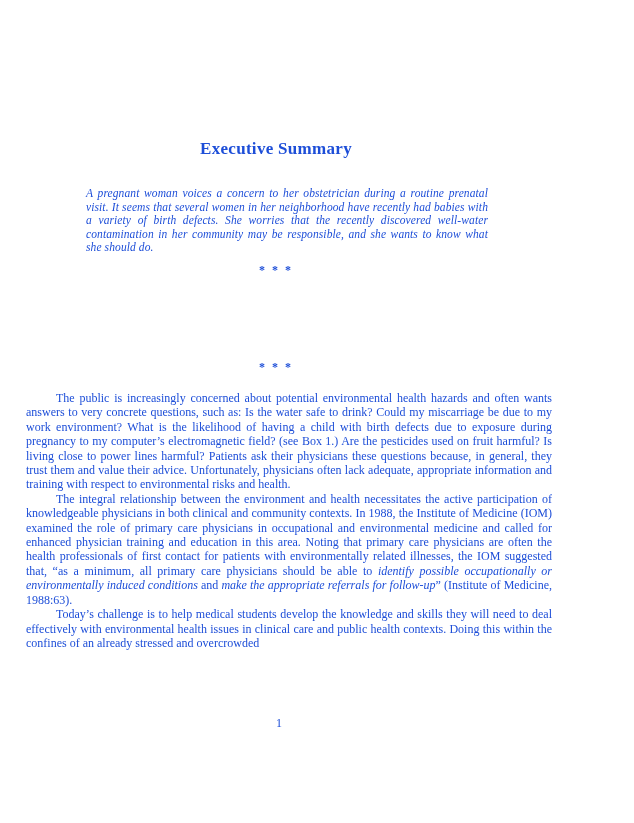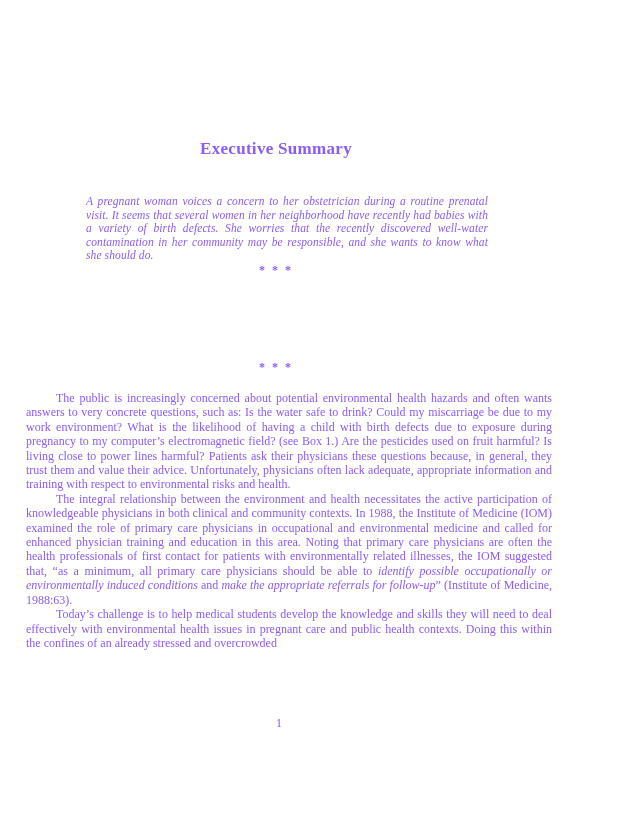--- a/index.html
+++ b/index.html
@@ -5,21 +5,21 @@
   html, body {
     margin: 0;
     padding: 0;
     background: #ffffff;
   }
   .page {
     position: relative;
     width: 634px;
     height: 823px;
     background: #ffffff;
-    color: #8b5cf6;
+    color: #1d4ed8;
     font-family: "Liberation Serif", "DejaVu Serif", serif;
     overflow: hidden;
   }
   .doc-title {
     position: absolute;
     top: 139px;
     left: 26px;
     width: 500px;
     text-align: center;
     font-size: 17px;
@@ -29,21 +29,21 @@
   .vignette {
     position: absolute;
     left: 86px;
     width: 402px;
     font-style: italic;
     font-size: 11.5px;
     line-height: 13.5px;
     text-align: justify;
     letter-spacing: 0.1px;
   }
-  .vignette-1 { top: 187px; margin-top: 8px; }
+  .vignette-1 { top: 187px; }
   .vignette-2 { top: 300px; }
   .separator {
     position: absolute;
     left: 26px;
     width: 500px;
     text-align: center;
     font-weight: bold;
     font-size: 12px;
     letter-spacing: 2px;
   }
@@ -84,18 +84,18 @@
   <div class="vignette vignette-1">A pregnant woman voices a concern to her obstetrician during a routine prenatal visit.  It seems that several women in her neighborhood have recently had babies with a variety of birth defects.  She worries that the recently discovered well-water contamination in her community may be responsible, and she wants to know what she should do.</div>
 
   <div class="separator separator-1">* * *</div>
 
 
   <div class="separator separator-2">* * *</div>
 
   <div class="body-text">
     <p>The public is increasingly concerned about potential environmental health hazards and often wants answers to very concrete questions, such as:  Is the water safe to drink? Could my miscarriage be due to my work environment?  What is the likelihood of having a child with birth defects due to exposure during pregnancy to my computer’s electromagnetic field? (see Box 1.)  Are the pesticides used on fruit harmful?  Is living close to power lines harmful?  Patients ask their physicians these questions because, in general, they trust them and value their advice.  Unfortunately, physicians often lack adequate, appropriate information and training with respect to environmental risks and health.</p>
     <p><span>The integral relationship between the environment and health necessitates the active participation of knowledgeable physicians in both clinical and community contexts.  In 1988, the Institute of Medicine (IOM) examined the role of primary care physicians in occupational and environmental medicine and called for enhanced physician training and education in this area.  Noting that primary care physicians are often the health professionals of first contact for patients with environmentally related illnesses, the IOM suggested that, “as a minimum, all primary care physicians should be able to </span><em>identify possible occupationally or environmentally induced conditions</em><span> and </span><em>make the appropriate referrals for follow-up</em><span>” (Institute of Medicine, 1988:63).</span></p>
-    <p>Today’s challenge is to help medical students develop the knowledge and skills they will need to deal effectively with environmental health issues in pregnant care and public health contexts.  Doing this within the confines of an already stressed and overcrowded</p>
+    <p>Today’s challenge is to help medical students develop the knowledge and skills they will need to deal effectively with environmental health issues in clinical care and public health contexts.  Doing this within the confines of an already stressed and overcrowded</p>
   </div>
 
   <div class="page-number">1</div>
 
 </div>
 
 </body></html>

